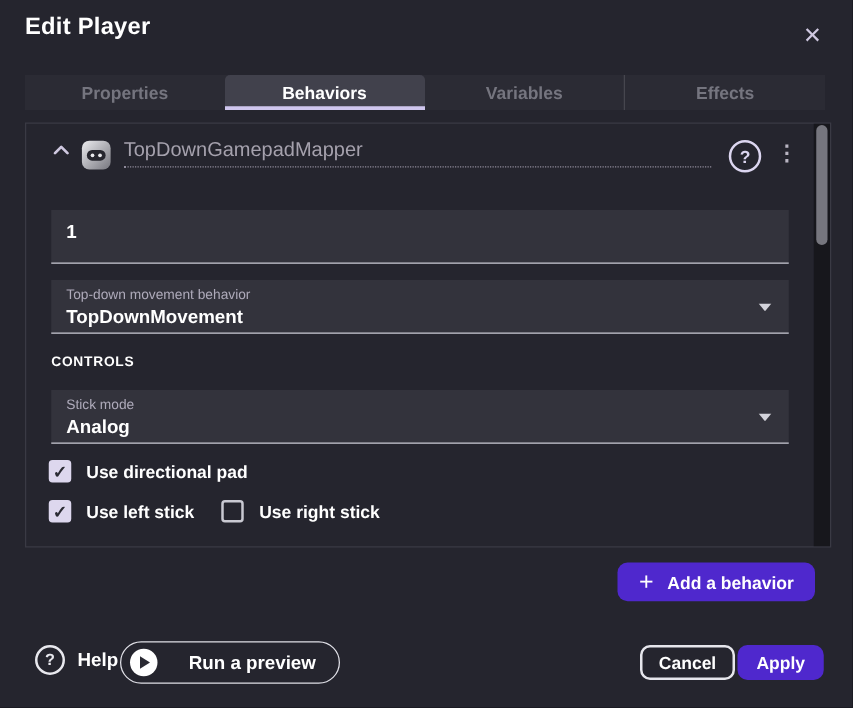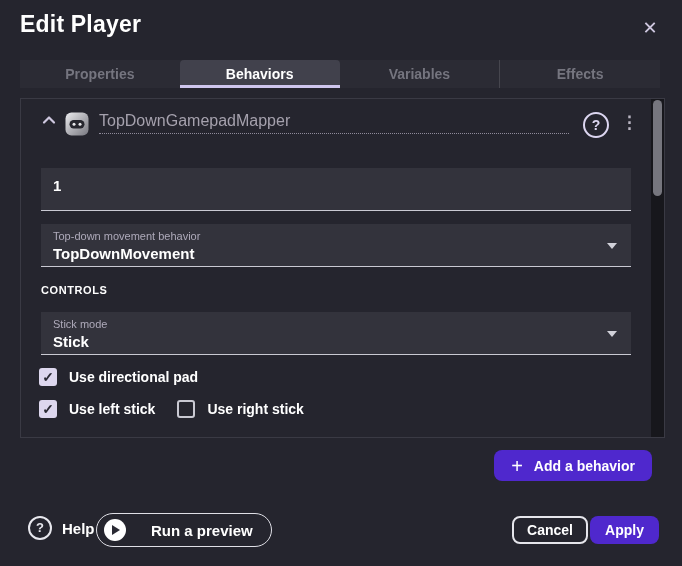--- a/index.html
+++ b/index.html
@@ -3,21 +3,21 @@
 <meta charset="utf-8">
 <style>
   html,body { margin:0; padding:0; background:#17171c; }
   .dialog {
     position:relative; width:682px; height:566px;
     background:#25252e; overflow:hidden;
     font-family:"Liberation Sans", sans-serif;
     color:#fff;
   }
   
-  .dlg-title { position:absolute; left:20px; top:11px; font-size:23px; font-weight:bold; color:#fff; letter-spacing:.2px; }
+  .dlg-title { position:absolute; left:20px; top:11px; font-size:19px; font-weight:bold; color:#fff; letter-spacing:.2px; }
   .close-btn { position:absolute; right:20px; top:16px; width:24px; height:24px;
     background:none; border:none; color:#cfc8e0; font-size:18px; line-height:24px;
     text-align:center; cursor:pointer; padding:0; }
   
   .tabbar { position:absolute; left:20px; top:60px; width:640px; height:28px;
     display:flex; background:#2b2b34;justify-content:space-between; }
   .tab { flex:1; position:relative; text-align:center; line-height:28px;
     font-size:14px; font-weight:bold; color:#75757f; cursor:pointer; }
   .tab.divided { border-left:1px solid #46464e; box-sizing:border-box; }
   .tab.active { background:#41414c; color:#fff; border-radius:4px 4px 0 0; }
@@ -142,21 +142,21 @@
     <div class="field select f-movement">
       <label>Top-down movement behavior</label>
       <div class="value">TopDownMovement</div>
       <span class="caret"></span>
     </div>
 
     <div class="section-title">CONTROLS</div>
 
     <div class="field select f-stickmode">
       <label>Stick mode</label>
-      <div class="value">Stick</div>
+      <div class="value">Analog</div>
       <span class="caret"></span>
     </div>
 
     <div class="checkrow row1">
       <span class="checkbox checked">✓</span>
       <span class="checklabel">Use directional pad</span>
     </div>
 
     <div class="checkrow row2">
       <span class="checkbox checked">✓</span>

